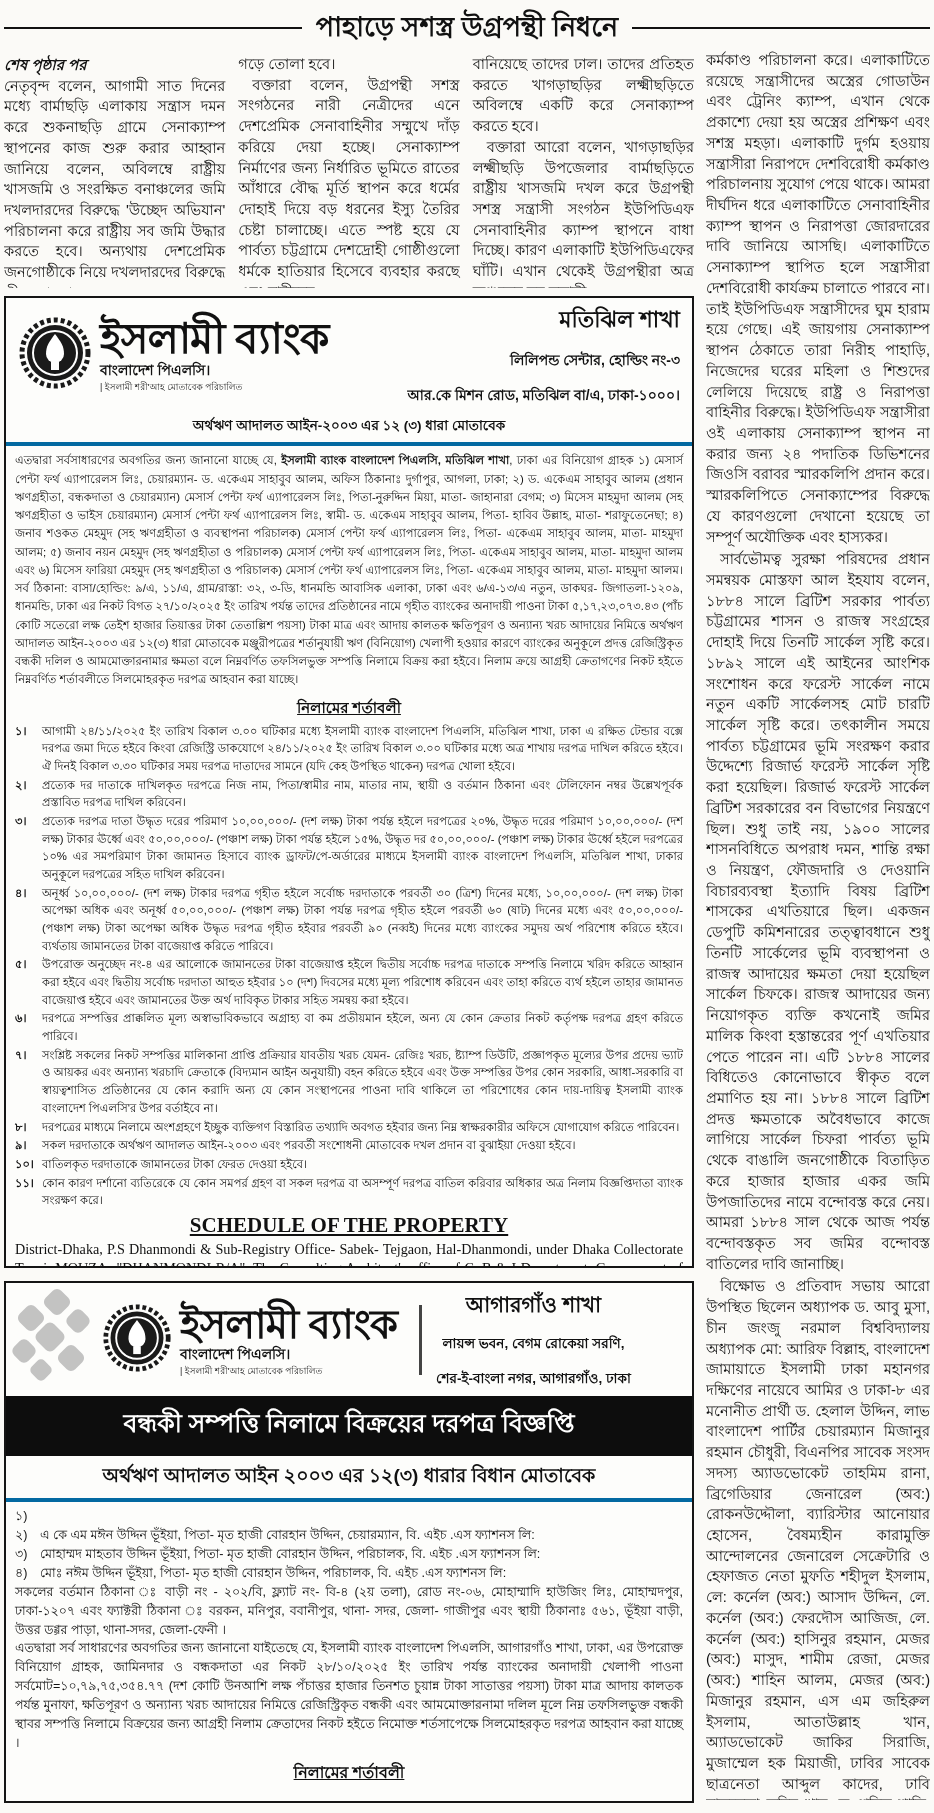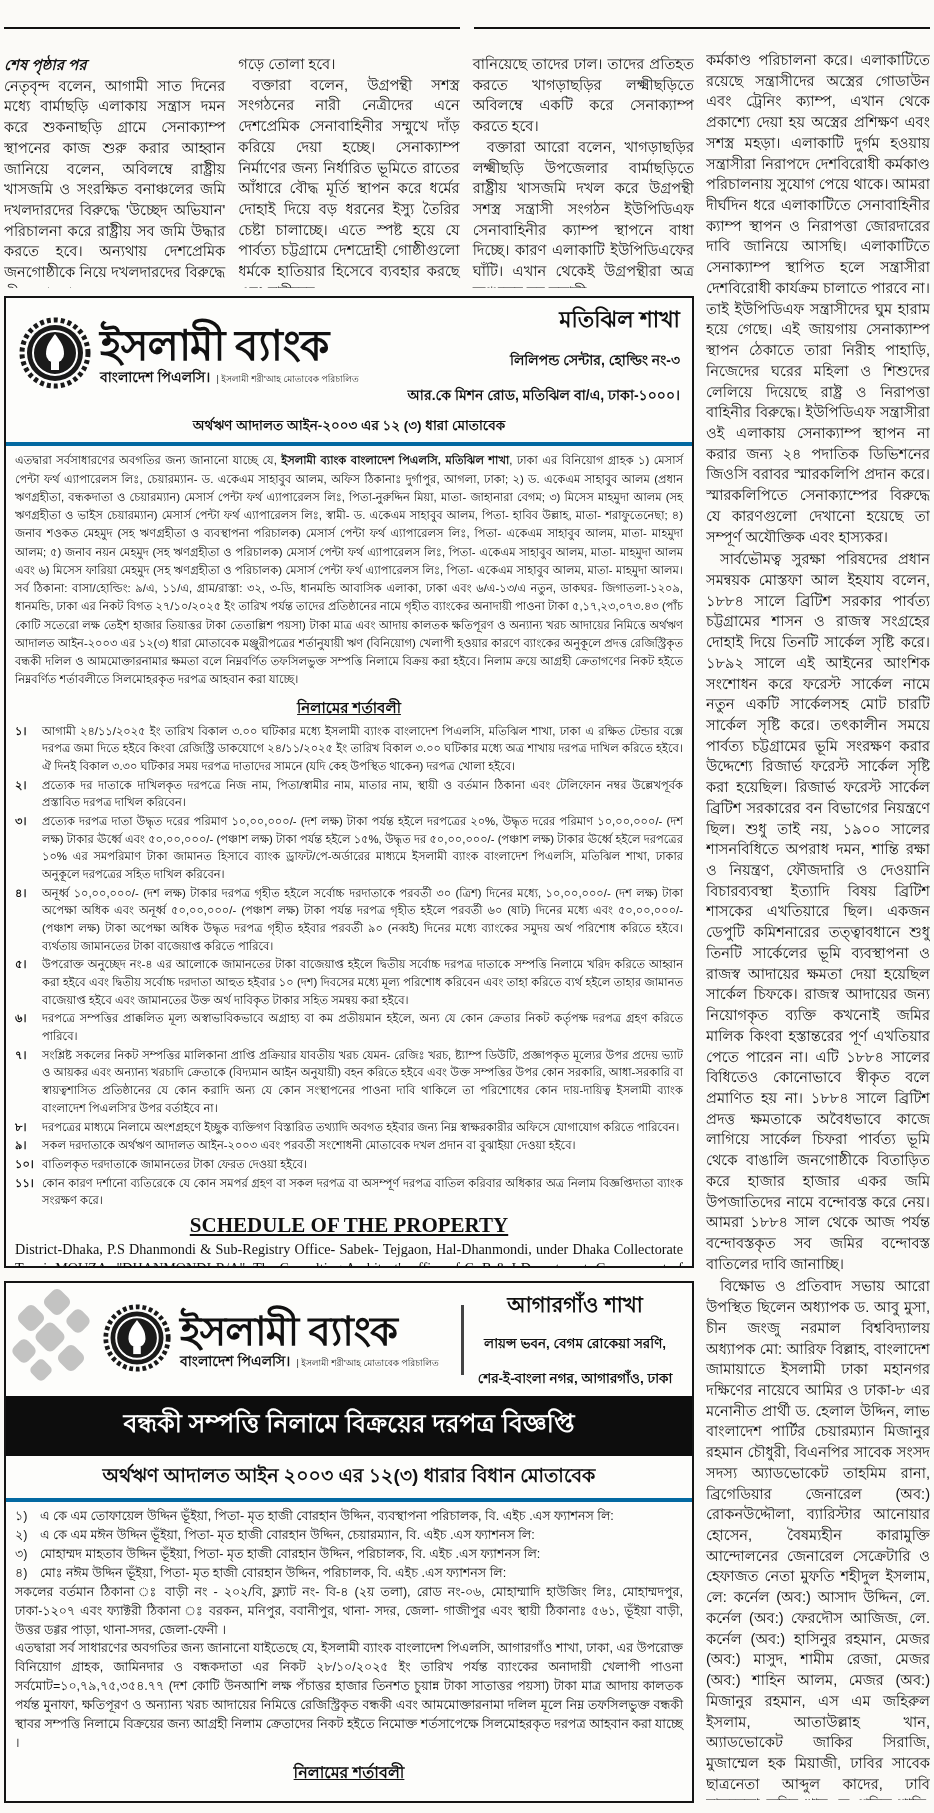--- a/index.html
+++ b/index.html
@@ -26,21 +26,21 @@
   .indent { text-indent:14px; }
 
   
   .notice { border:2px solid #151515; background:#fdfdfb; margin-top:8px; overflow:hidden; }
   .notice1 { height:972px; }
   .notice2 { height:522px; margin-top:13px; }
 
   .bank-header { display:flex; align-items:center; padding:7px 12px; gap:8px; position:relative; }
   .bank-name-block { line-height:1; }
   .bank-name { font-size:42px; font-weight:bold; letter-spacing:-1px; }
-  .bank-subrow { display:flex; align-items:baseline; gap:6px; margin-top:3px; }
+  .bank-subrow { display:flex; align-items:baseline; gap:6px; margin-top:3px;flex-direction:column; }
   .bank-sub { font-weight:bold; font-size:14px; }
   .bank-tagline { font-size:9px; color:#222; }
   .branch-block { margin-left:auto; text-align:right; line-height:1.35; }
   .branch-name { font-size:22px; font-weight:bold; }
   .branch-addr { font-size:14px; font-weight:bold;margin-top:16px; }
   .hdr-divider { width:3px; height:70px; background:#444; margin:0 6px 0 14px; }
   .branch-block2 { text-align:center; line-height:1.4; margin-left:0; }
 
   .title-bar { background:#0d0d0d; color:#fff; text-align:center; font-weight:bold; }
   .title-bar1 { font-size:21px; padding:5px 0 6px; }
@@ -69,20 +69,21 @@
   .logo { flex:0 0 auto; }
   .flower-mark { position:absolute; left:2px; top:2px; opacity:.85; }
 </style>
 </head>
 <body>
 
 <div id="page">
 
   <div class="headline-row">
     <div class="headline-rule"></div>
+    <div class="headline">পাহাড়ে সশস্ত্র উগ্রপন্থী নিধনে</div>
     <div class="headline-rule"></div>
   </div>
 
   <div class="content">
     <div class="left-area">
 
       <div class="news-row news">
         <div class="news-col">
           <p><span class="cont-label">শেষ পৃষ্ঠার পর</span></p>
           <p>নেতৃবৃন্দ বলেন, আগামী সাত দিনের মধ্যে বার্মাছড়ি এলাকায় সন্ত্রাস দমন করে শুকনাছড়ি গ্রামে সেনাক্যাম্প স্থাপনের কাজ শুরু করার আহ্বান জানিয়ে বলেন, অবিলম্বে রাষ্ট্রীয় খাসজমি ও সংরক্ষিত বনাঞ্চলের জমি দখলদারদের বিরুদ্ধে 'উচ্ছেদ অভিযান' পরিচালনা করে রাষ্ট্রীয় সব জমি উদ্ধার করতে হবে। অন্যথায় দেশপ্রেমিক জনগোষ্ঠীকে নিয়ে দখলদারদের বিরুদ্ধে তীব্র আন্দোলন</p>
@@ -219,21 +220,20 @@
             <div class="branch-addr" style="font-size:13.5px;">শের-ই-বাংলা নগর, আগারগাঁও, ঢাকা</div>
           </div>
         </div>
 
         <div class="title-bar title-bar2">বন্ধকী সম্পত্তি নিলামে বিক্রয়ের দরপত্র বিজ্ঞপ্তি</div>
         <div class="subtitle subtitle2">অর্থঋণ আদালত আইন ২০০৩ এর ১২(৩) ধারার বিধান মোতাবেক</div>
 
         <div class="notice-body">
           <div class="client-row">
               <span class="client-num">১)</span>
-              <span>এ কে এম তোফায়েল উদ্দিন ভূঁইয়া, পিতা- মৃত হাজী বোরহান উদ্দিন, ব্যবস্থাপনা পরিচালক, বি. এইচ .এস ফ্যাশনস লি:</span>
             </div>
           <div class="client-row">
               <span class="client-num">২)</span>
               <span>এ কে এম মঈন উদ্দিন ভূঁইয়া, পিতা- মৃত হাজী বোরহান উদ্দিন, চেয়ারম্যান, বি. এইচ .এস ফ্যাশনস লি:</span>
             </div>
           <div class="client-row">
               <span class="client-num">৩)</span>
               <span>মোহাম্মদ মাহতাব উদ্দিন ভূঁইয়া, পিতা- মৃত হাজী বোরহান উদ্দিন, পরিচালক, বি. এইচ .এস ফ্যাশনস লি:</span>
             </div>
           <div class="client-row">

